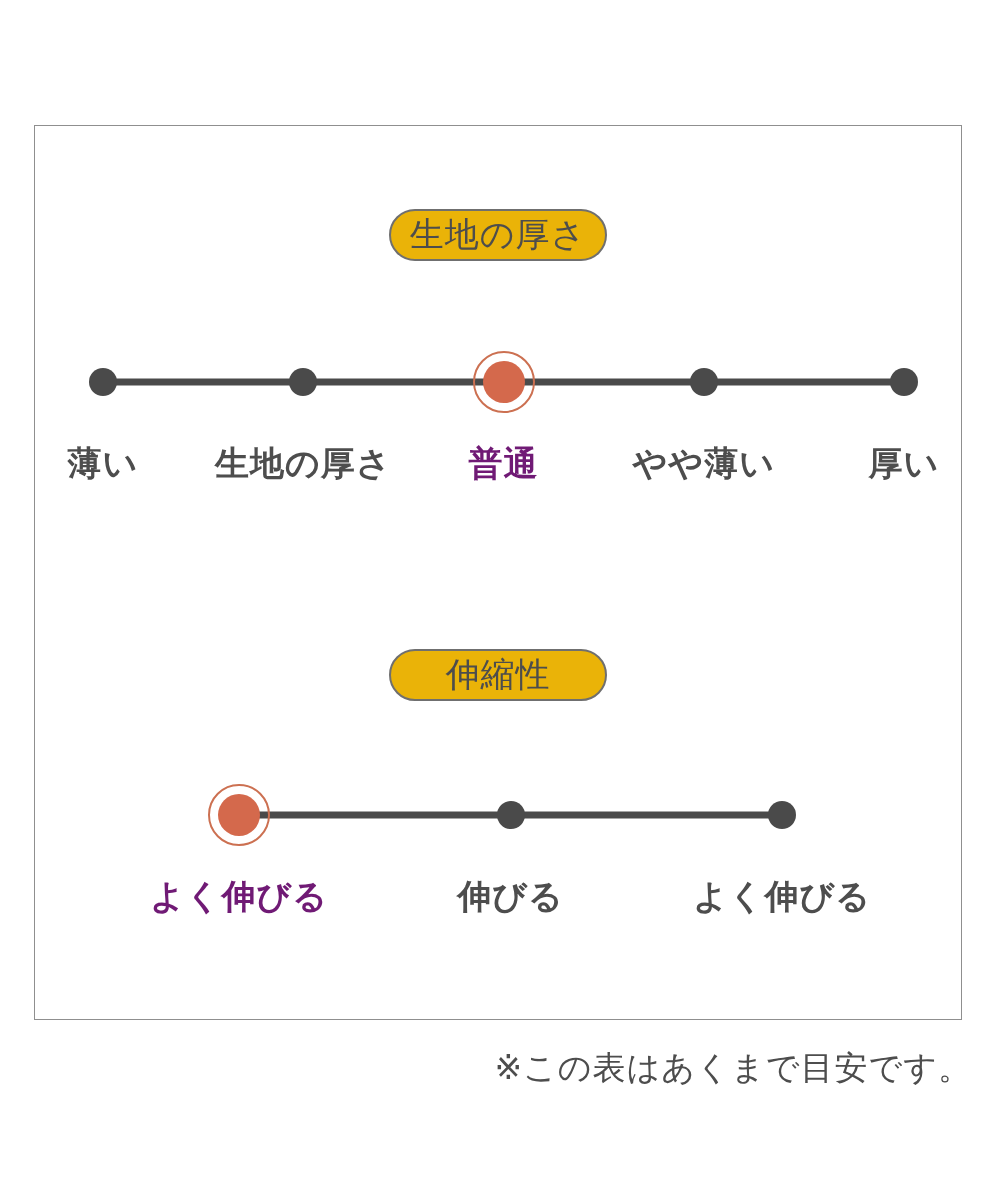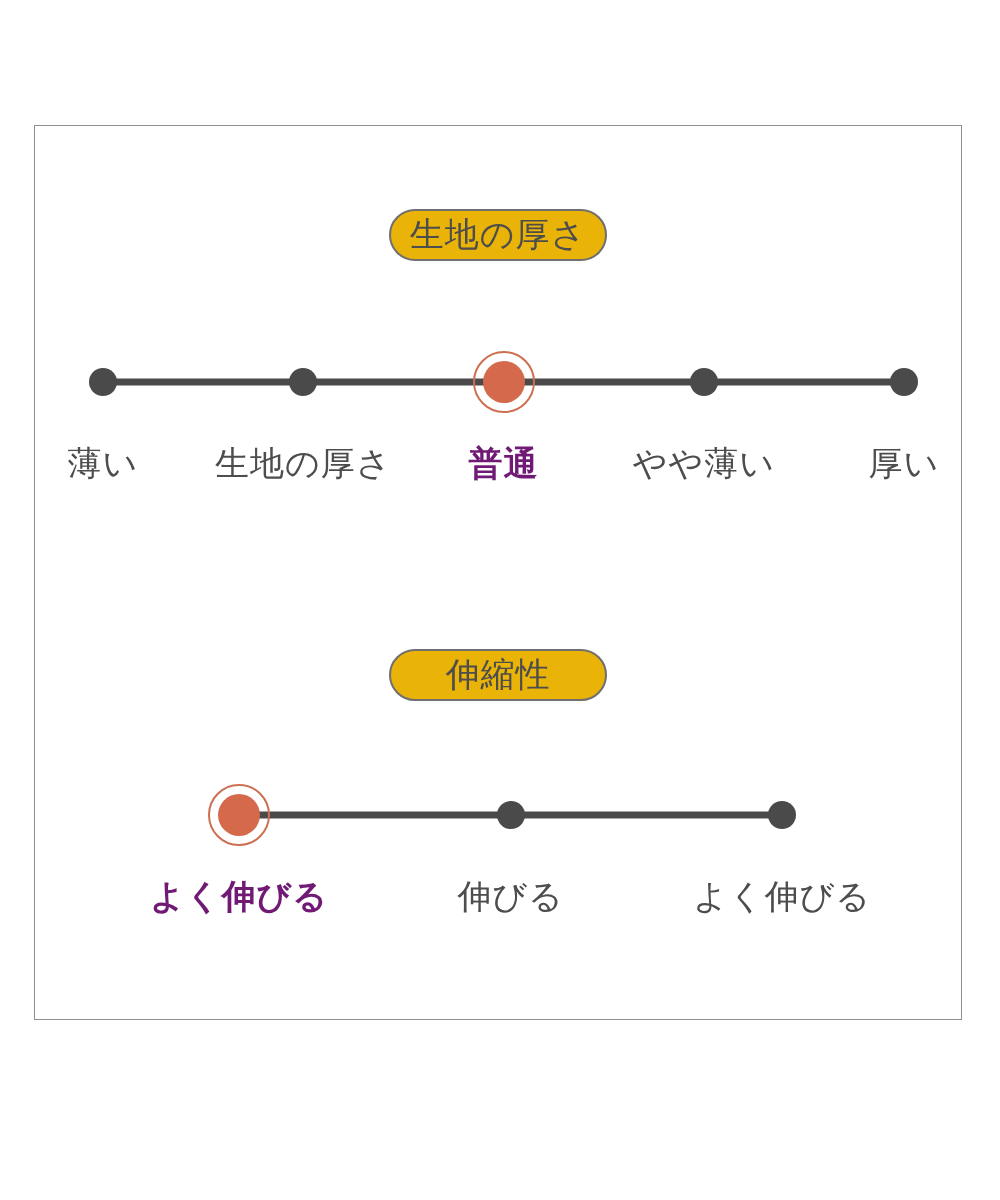--- a/index.html
+++ b/index.html
@@ -91,21 +91,21 @@
     border: 2px solid #cc7051;
     border-radius: 50%;
   }
   .label {
     position: absolute;
     left: 0;
     top: 80px;
     transform: translateX(-50%);
     white-space: nowrap;
     font-size: 34px;
-    font-weight: 400;
+    font-weight: 700;
     color: #4d4d4d;
     letter-spacing: 1px;
   }
   .stop.selected .label {
     font-weight: 800;
     color: #701a75;
   }
   .footnote {
     position: absolute;
     right: 28px;
@@ -168,13 +168,14 @@
         </div>
         <div class="stop" style="--p:100%">
           <span class="dot"></span>
           <span class="label">よく伸びる</span>
         </div>
       </div>
     </section>
 
   </div>
 
+  <div class="footnote">※この表はあくまで目安です。</div>
 </div>
 
 </body></html>

